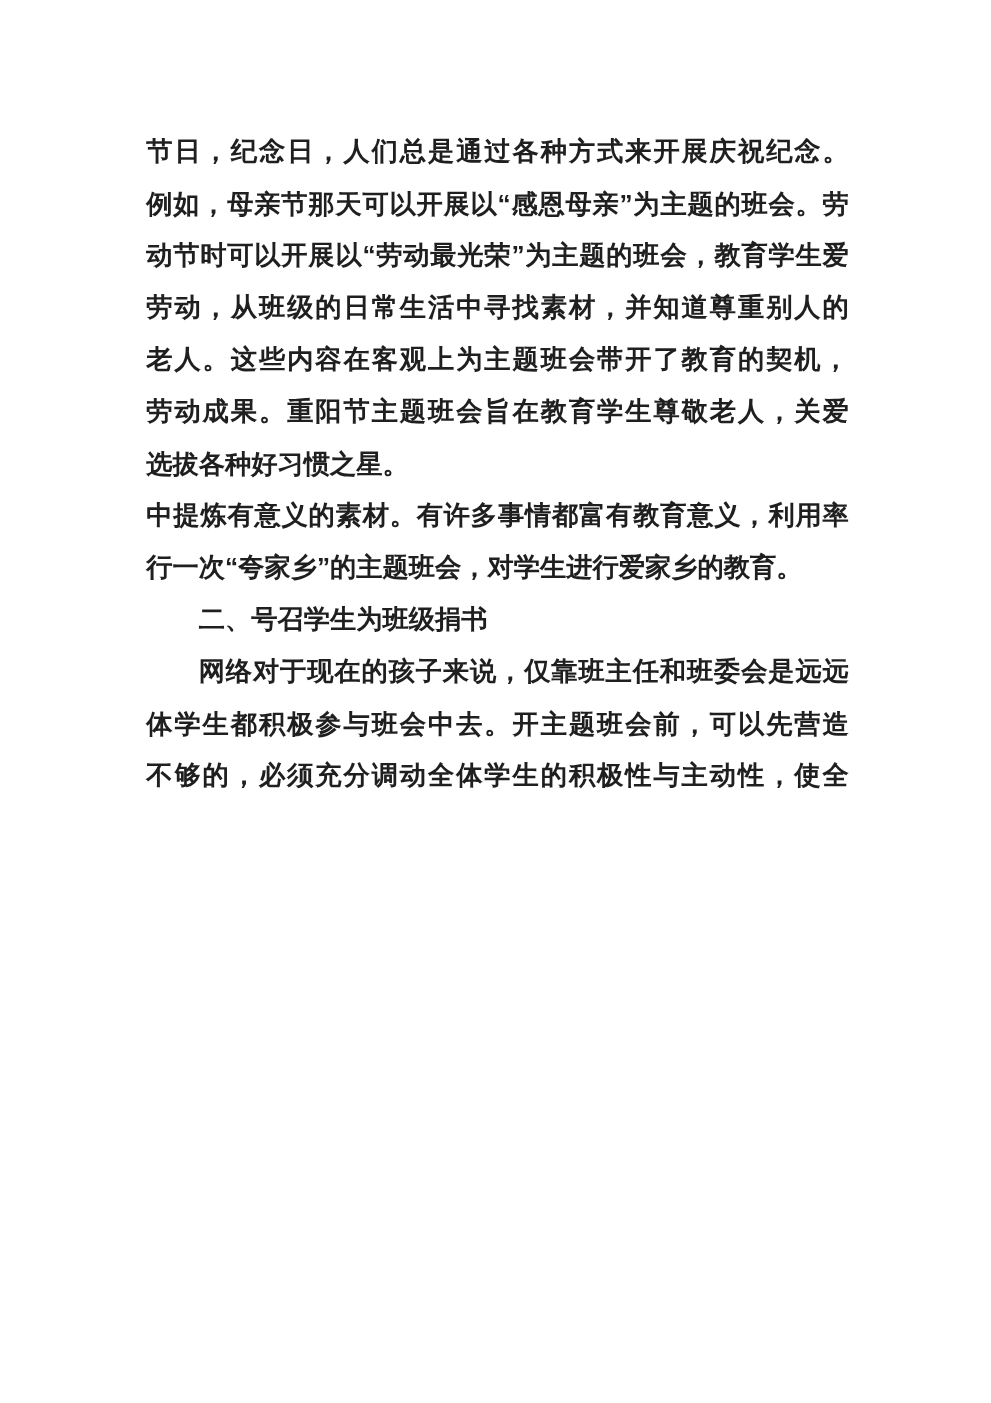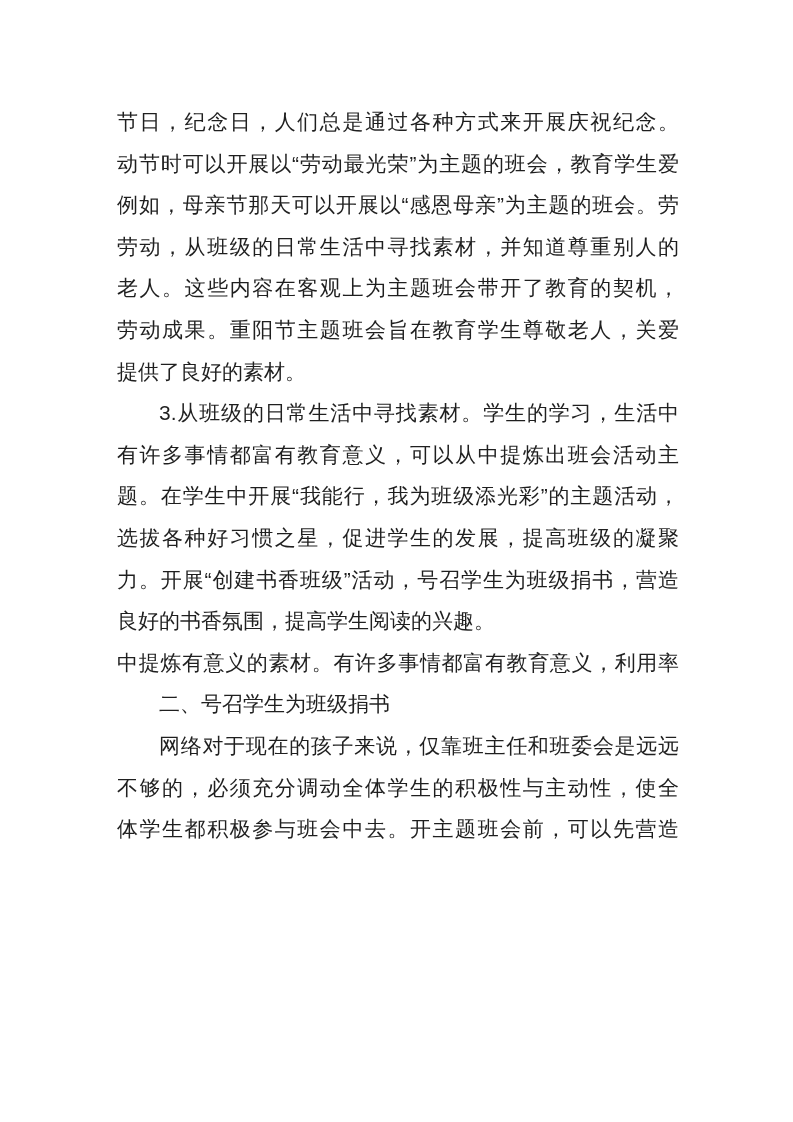--- a/index.html
+++ b/index.html
@@ -11,20 +11,21 @@
     height: 1122px;
     overflow: hidden;
     background: #ffffff;
   }
   .page {
     box-sizing: border-box;
     width: 793px;
     height: 1122px;
     padding: 101px 114px 0 117px;
     background: #ffffff;
+    font-weight: bold;
   }
   .content {
     font-family: "Liberation Sans", sans-serif;
     font-size: 21px;
     line-height: 41.6px;
     color: #1f1f1f;
   }
   .paragraph {
     margin: 0;
     padding: 0;
@@ -45,40 +46,33 @@
     text-align-last: left;
   }
 </style>
 </head>
 <body>
 
 <main class="page" style="background: rgb(255, 255, 255);">
   <article class="content" id="doc-content" style="color: rgb(31, 31, 31);">
       <div class="paragraph">
         <div class="line just">节日，纪念日，人们总是通过各种方式来开展庆祝纪念。</div>
+        <div class="line just">例如，母亲节那天可以开展以“感恩母亲”为主题的班会。劳</div>
         <div class="line just">动节时可以开展以“劳动最光荣”为主题的班会，教育学生爱</div>
-        <div class="line just">例如，母亲节那天可以开展以“感恩母亲”为主题的班会。劳</div>
         <div class="line just">劳动，从班级的日常生活中寻找素材，并知道尊重别人的</div>
         <div class="line just">老人。这些内容在客观上为主题班会带开了教育的契机，</div>
         <div class="line just">劳动成果。重阳节主题班会旨在教育学生尊敬老人，关爱</div>
-        <div class="line">提供了良好的素材。</div>
-      </div>
-      <div class="paragraph">
-        <div class="line indent just">3.从班级的日常生活中寻找素材。学生的学习，生活中</div>
-        <div class="line just">有许多事情都富有教育意义，可以从中提炼出班会活动主</div>
-        <div class="line just">题。在学生中开展“我能行，我为班级添光彩”的主题活动，</div>
-        <div class="line just">选拔各种好习惯之星，促进学生的发展，提高班级的凝聚</div>
-        <div class="line just">力。开展“创建书香班级”活动，号召学生为班级捐书，营造</div>
-        <div class="line">良好的书香氛围，提高学生阅读的兴趣。</div>
+        <div class="line">选拔各种好习惯之星。</div>
       </div>
       <div class="paragraph">
         <div class="line just">中提炼有意义的素材。有许多事情都富有教育意义，利用率</div>
+        <div class="line">行一次“夸家乡”的主题班会，对学生进行爱家乡的教育。</div>
       </div>
       <div class="paragraph heading">
         <div class="line indent">二、号召学生为班级捐书</div>
       </div>
       <div class="paragraph">
         <div class="line indent just">网络对于现在的孩子来说，仅靠班主任和班委会是远远</div>
+        <div class="line just">体学生都积极参与班会中去。开主题班会前，可以先营造</div>
         <div class="line just">不够的，必须充分调动全体学生的积极性与主动性，使全</div>
-        <div class="line just">体学生都积极参与班会中去。开主题班会前，可以先营造</div>
       </div>
     </article>
 </main>
 
 </body></html>

